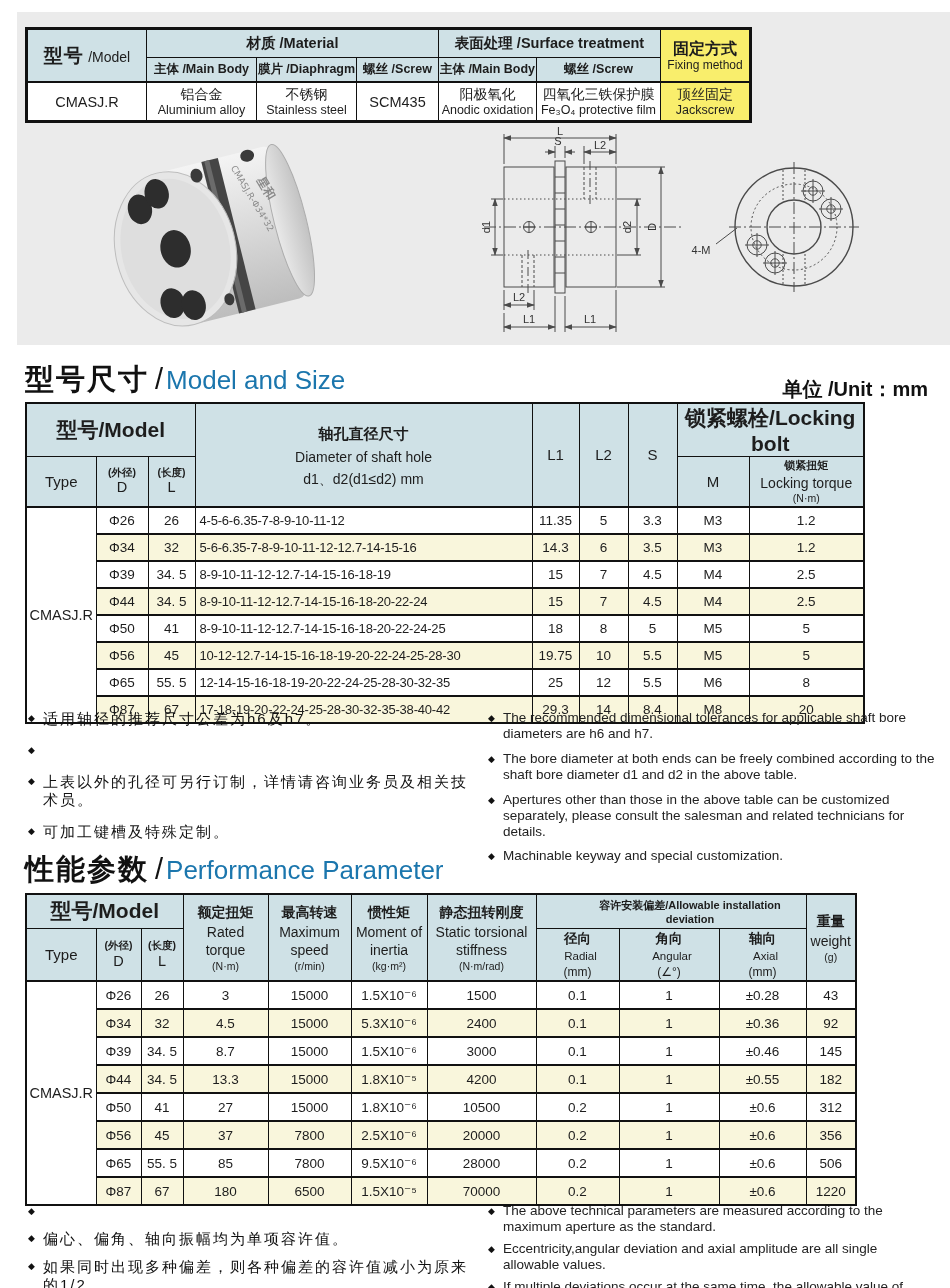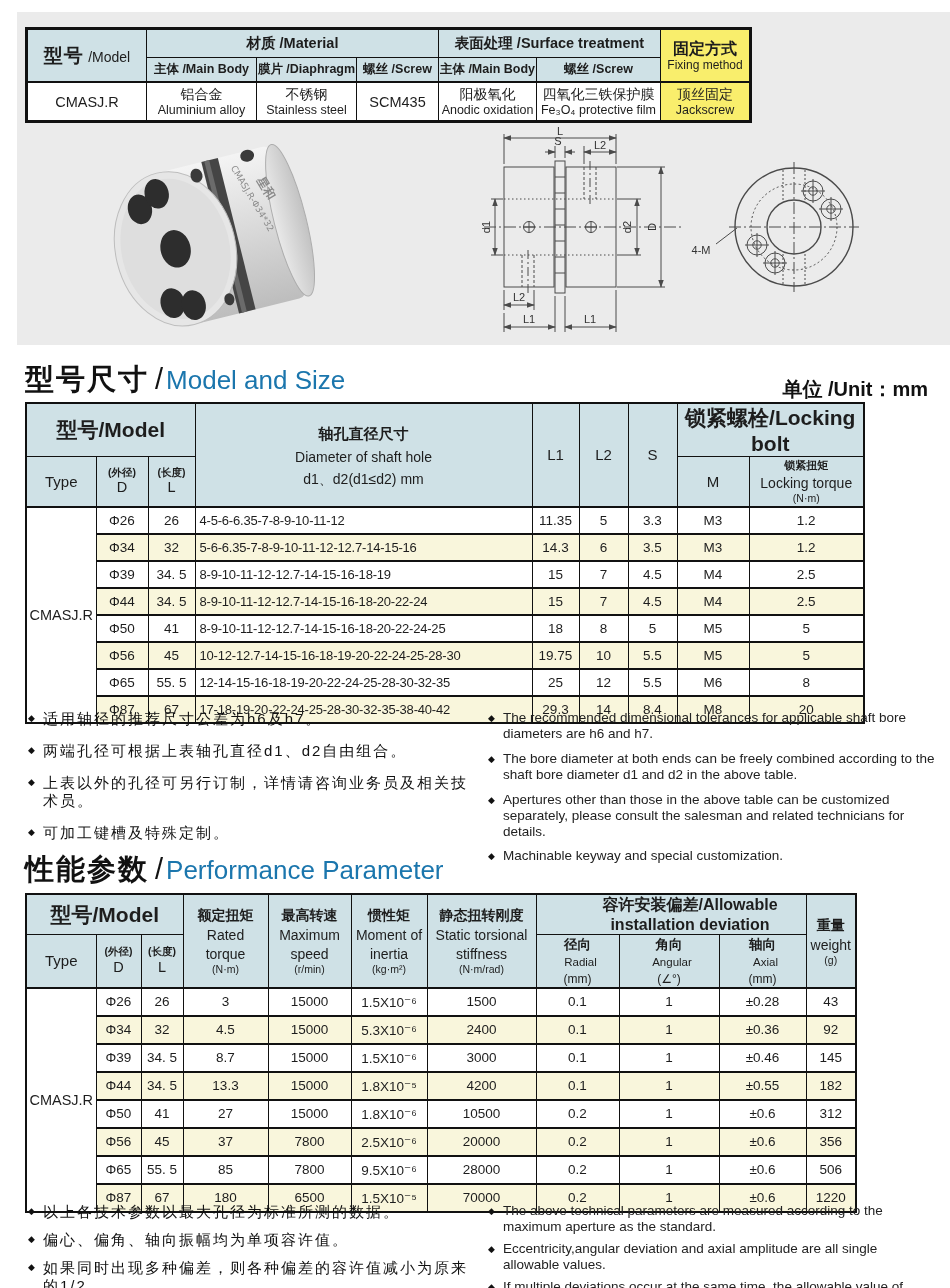--- a/index.html
+++ b/index.html
@@ -415,21 +415,20 @@
   </tbody>
 </table>
 
 <div class="abs notes notes-zh" style="left:28px;top:710px;width:440px;">
   <div class="note">
       <span class="bullet">◆</span>
       <span class="note-text">适用轴径的推荐尺寸公差为h6及h7。</span>
     </div>
   <div class="note">
       <span class="bullet">◆</span>
-      <span class="note-text">两端孔径可根据上表轴孔直径d1、d2自由组合。</span>
     </div>
   <div class="note">
       <span class="bullet">◆</span>
       <span class="note-text">上表以外的孔径可另行订制，详情请咨询业务员及相关技术员。</span>
     </div>
   <div class="note">
       <span class="bullet">◆</span>
       <span class="note-text">可加工键槽及特殊定制。</span>
     </div>
 </div>
@@ -486,21 +485,21 @@
       <td rowspan="2" class="h3">
         <span class="a">惯性矩</span>
         <span class="b">Moment of inertia</span>
         <span class="c">(kg·m²)</span>
       </td>
       <td rowspan="2" class="h3">
         <span class="a">静态扭转刚度</span>
         <span class="b">Static torsional stiffness</span>
         <span class="c">(N·m/rad)</span>
       </td>
-      <td colspan="3" style="font-size:16px;font-weight:600;padding-left:40px;">容许安装偏差/Allowable installation deviation</td>
+      <td colspan="3" style="font-size:11px;font-weight:600;padding-left:40px;">容许安装偏差/Allowable installation deviation</td>
       <td rowspan="2" class="h3">
         <span class="a">重量</span>
         <span class="b">weight</span>
         <span class="c">(g)</span>
       </td>
     </tr>
     <tr style="height:52px;">
       <td class="typeh">Type</td>
       <td class="dl">
           <span class="a">(外径)</span>
@@ -624,21 +623,20 @@
         <td>1</td>
         <td>±0.6</td>
         <td>1220</td>
       </tr>
   </tbody>
 </table>
 
 <div class="abs notes notes-zh" style="left:28px;top:1203px;width:445px;">
   <div class="note" style="margin-bottom:10px;">
       <span class="bullet">◆</span>
-      <span class="note-text">以上各技术参数以最大孔径为标准所测的数据。</span>
     </div>
   <div class="note" style="margin-bottom:10px;">
       <span class="bullet">◆</span>
       <span class="note-text">偏心、偏角、轴向振幅均为单项容许值。</span>
     </div>
   <div class="note" style="margin-bottom:10px;">
       <span class="bullet">◆</span>
       <span class="note-text">如果同时出现多种偏差，则各种偏差的容许值减小为原来的1/2。</span>
     </div>
 </div>

